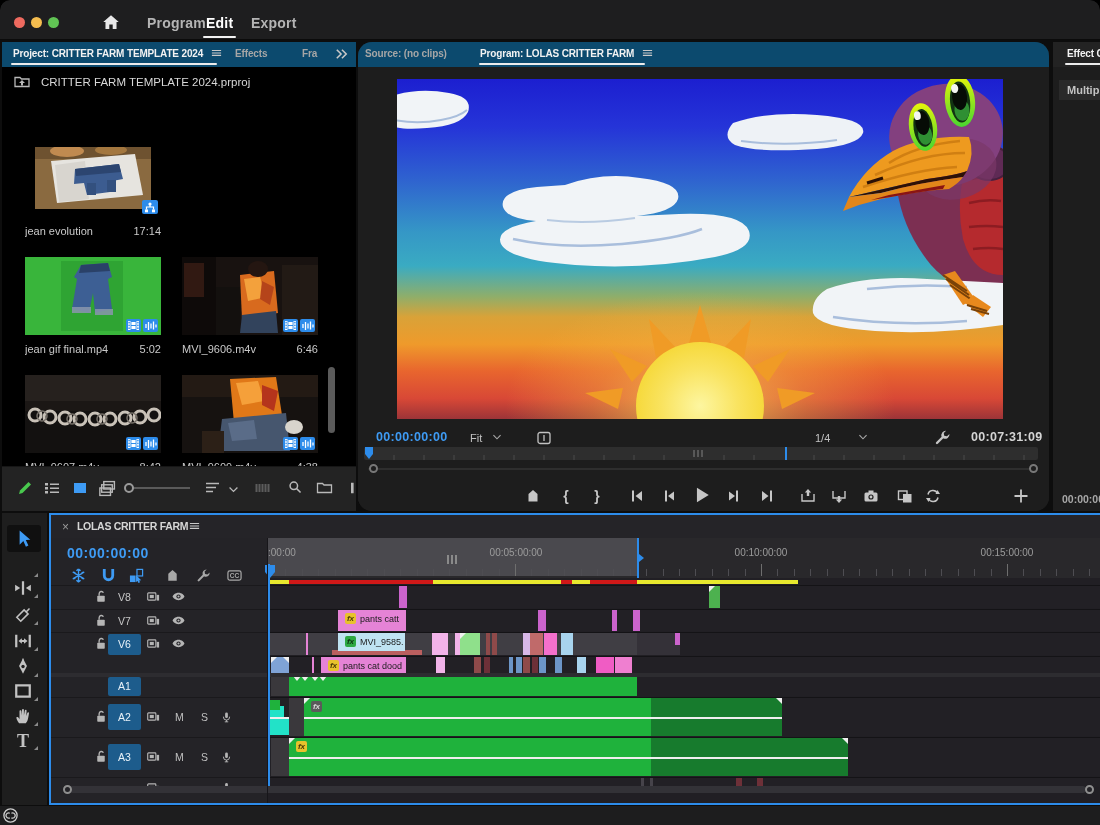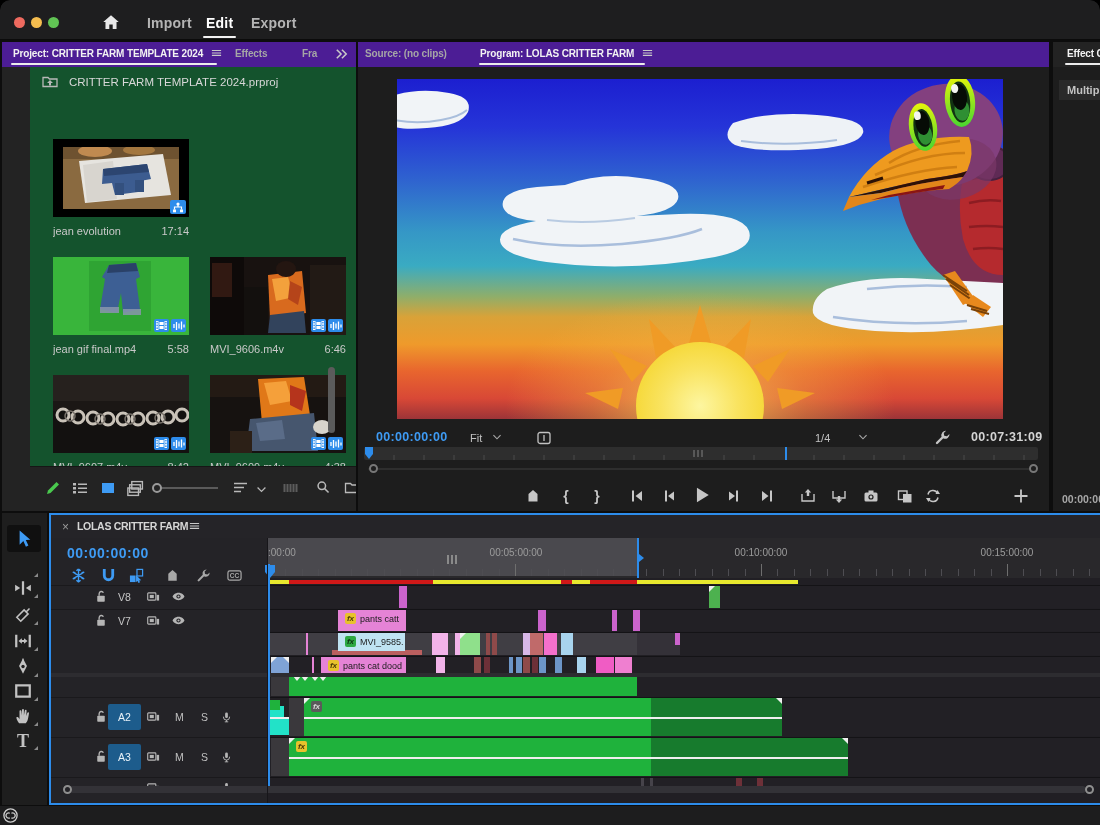--- a/index.html
+++ b/index.html
@@ -14,29 +14,29 @@
   .tl { position:absolute; top:17px; width:11px; height:11px; border-radius:50%; }
   #titlebar .home { position:absolute; left:101px; top:14px; width:20px; height:17px; color:#e8e8e8; }
   .navtab { position:absolute; top:15px; font-size:14px; font-weight:700; color:#b4b4b4; letter-spacing:.2px; }
   .navtab.active { color:#fff; }
   .navtab.active:after { content:""; position:absolute; left:-3px; right:-3px; bottom:-7px; height:2px; background:#f2f2f2; border-radius:1px; }
   #doc-title { position:absolute; top:17px; left:304px; width:796px; text-align:center; font-size:12.5px; color:#cdcdcd; font-weight:700; }
   #doc-title .suffix { color:#7e7e7e; font-weight:400; }
 
   
   .panel { position:absolute; background:#232323; overflow:hidden; }
-  .ptabbar { position:absolute; left:0; right:0; top:0; height:25px; background:#4c1d95; }
+  .ptabbar { position:absolute; left:0; right:0; top:0; height:25px; background:#0c4a6e; }
   .ptab { position:absolute; top:6px; font-size:10px; letter-spacing:-0.15px; font-weight:700; color:#a6a6a6; white-space:nowrap; }
   .ptab.active { color:#f2f2f2; }
   .ptab .menu-ic { display:inline-block; vertical-align:-1px; margin-left:8px; color:#c9c9c9; }
   .underline { position:absolute; height:2px; background:#ececec; top:21px; border-radius:1px; }
 
   
   #project-panel { left:2px; top:42px; width:354px; height:469px; }
-  #project-body { position:absolute; inset:25px 0 0 0; background:#14532d;margin-left:28px; }
+  #project-body { position:absolute; inset:25px 0 0 0; background:#000000; }
   #proj-header { position:absolute; left:0; top:0; width:100%; height:30px; }
   #proj-header .ic { position:absolute; left:11px; top:7px; width:18px; height:16px; color:#b9b9b9; }
   #proj-name { position:absolute; left:39px; top:9px; font-size:11.5px; color:#d8d8d8; }
   #search-row { position:absolute; left:0; top:30px; width:100%; height:28px; }
   #search-box { position:absolute; left:8px; top:3px; width:196px; height:21px; background:#131313; border:1px solid #3e3e3e; border-radius:3px; }
   #search-box .ic { position:absolute; left:5px; top:3.5px; width:13px; height:13px; color:#9a9a9a; }
   #filter-ic { position:absolute; left:213px; top:3px; width:20px; height:19px; color:#b9b9b9; }
   #sel-status { position:absolute; right:14px; top:7px; font-size:11px; color:#b4b4b4; }
   #grid { position:absolute; left:0; top:60px; width:340px; height:349px; overflow:hidden; }
   .card { position:absolute; width:136px; }
@@ -45,21 +45,21 @@
   .card .meta .nm { float:left; max-width:96px; overflow:hidden; }
   .card .meta .dur { float:right; }
   .badges { position:absolute; right:3px; bottom:3px; display:flex; gap:2px; }
   #proj-scroll { position:absolute; right:21px; top:300px; width:7px; height:66px; background:#5b5b5b; border-radius:4px; }
   #proj-toolbar { position:absolute; left:0; bottom:0; width:100%; height:45px; background:#232323; border-top:1px solid #161616; }
   #proj-toolbar .ti { position:absolute; top:13px; width:17px; height:17px; color:#b9b9b9; }
   #zoom-slider { position:absolute; left:124px; top:20px; width:64px; height:2px; background:#5a5a5a; }
   #zoom-slider .knob { position:absolute; left:-2px; top:-4px; width:10px; height:10px; border-radius:50%; border:2px solid #9a9a9a; background:#232323; }
 
   
-  #monitor-panel { left:358px; top:42px; width:691px; height:469px; }
+  #monitor-panel { left:358px; top:42px; width:691px; height:469px;border-radius:14px; }
   #monitor-body { position:absolute; inset:25px 0 0 0; background:#1d1d1d; }
   #video { position:absolute; left:39px; top:12px; width:606px; height:340px; background:#000; }
   #pm-controls { position:absolute; left:0; top:357px; width:100%; height:112px; }
   .tc { font-weight:700; font-size:12.5px; letter-spacing:.3px; }
   .tc.blue { color:#3e9bf4; }
   .tc.white { color:#d4d4d4; }
   .dd { position:absolute; font-size:11px; color:#c2c2c2; }
   .dd .chev { display:inline-block; margin-left:10px; color:#a8a8a8; }
   #scrubber { position:absolute; left:6px; top:23px; width:674px; height:13px; background:#2e2e2e; border-radius:2px; }
   #zoombar-line { position:absolute; left:10px; top:44px; height:2px; width:664px; background:#2e2e2e; border-radius:1px; }
@@ -331,21 +331,21 @@
 
   <div id="titlebar">
     <span class="tl" id="tl-red" style="left: 14px; background: rgb(238, 106, 95);"></span>
     <span class="tl" id="tl-yellow" style="left: 31px; background: rgb(245, 189, 79);"></span>
     <span class="tl" id="tl-green" style="left: 48px; background: rgb(97, 196, 84);"></span>
     <span class="home">
           <svg viewBox="0 0 16 16" width="20" height="17">
             <use href="#i-home"></use>
           </svg>
         </span>
-    <span class="navtab" style="left:147px">Import</span>
+    <span class="navtab" style="left:147px">Program</span>
     <span class="navtab active" style="left:206px">Edit</span>
     <span class="navtab" style="left:251px">Export</span>
   </div>
 
   <div class="panel" id="project-panel">
     <div class="ptabbar">
       <span class="ptab active" style="left:11px"><span>Project: CRITTER FARM TEMPLATE 2024</span><span class="menu-ic"><svg viewBox="0 0 14 13" width="11" height="10">
                 <use href="#i-menu"></use>
               </svg></span></span>
       <div class="underline" style="left:9px; width:206px"></div>
@@ -438,21 +438,21 @@
                         <line x1="8" y1="4.5" x2="8" y2="9.5"></line>
                         <line x1="10.5" y1="2.5" x2="10.5" y2="10.5"></line>
                         <line x1="13" y1="5.5" x2="13" y2="8.5"></line>
                       </g>
                     </svg>
                   </span>
                 </div>
               </div>
               <div class="meta">
                 <span class="nm">jean gif final.mp4</span>
-                <span class="dur">5:58</span>
+                <span class="dur">5:02</span>
               </div>
             </div>
             <div class="card" style="left: 180px; top: 130px;">
               <div class="thumb">
                 <svg width="136" height="78">
                   <rect width="136" height="78" fill="#181210"></rect>
                   <rect x="0" y="0" width="34" height="78" fill="#0e0a09"></rect>
                   <rect x="100" y="8" width="36" height="70" fill="#221a15"></rect>
                   <rect x="2" y="6" width="20" height="34" fill="#311912"></rect>
                   <polygon points="58,18 92,14 96,56 60,62" fill="#d86a1e"></polygon>
@@ -1051,20 +1051,41 @@
                 <span class="patch" style="top: 4px;">
                   <svg viewBox="0 0 16 16" width="14" height="13">
                     <use href="#i-patch"></use>
                   </svg>
                 </span>
                 <span class="eye" style="top: 4px;">
                   <svg viewBox="0 0 16 16" width="15" height="13">
                     <use href="#i-eye"></use>
                   </svg>
                 </span>
+              </div>
+              <div class="trow-h" style="top: 94px; height: 23px;">
+                <span class="lock" style="top: 4px;">
+                  <svg viewBox="0 0 16 16" width="12" height="13">
+                    <use href="#i-lock"></use>
+                  </svg>
+                </span>
+                <span class="tname tgt" style="top: 1px; height: 21px; line-height: 21px;">V6</span>
+                <span class="patch" style="top: 4px;">
+                  <svg viewBox="0 0 16 16" width="14" height="13">
+                    <use href="#i-patch"></use>
+                  </svg>
+                </span>
+                <span class="eye" style="top: 4px;">
+                  <svg viewBox="0 0 16 16" width="15" height="13">
+                    <use href="#i-eye"></use>
+                  </svg>
+                </span>
+              </div>
+              <div class="trow-h" style="top: 137px; height: 21px;">
+                <span class="tname tgt" style="top: 1px; height: 19px; line-height: 19px;">A1</span>
               </div>
               <div class="trow-h" style="top: 159px; height: 39px;">
                 <span class="lock" style="top: 12px;">
                   <svg viewBox="0 0 16 16" width="12" height="13">
                     <use href="#i-lock"></use>
                   </svg>
                 </span>
                 <span class="tname tgt" style="top: 6px; height: 26px; line-height: 26px;">A2</span>
                 <span class="patch" style="top: 12px;">
                   <svg viewBox="0 0 16 16" width="14" height="13">

